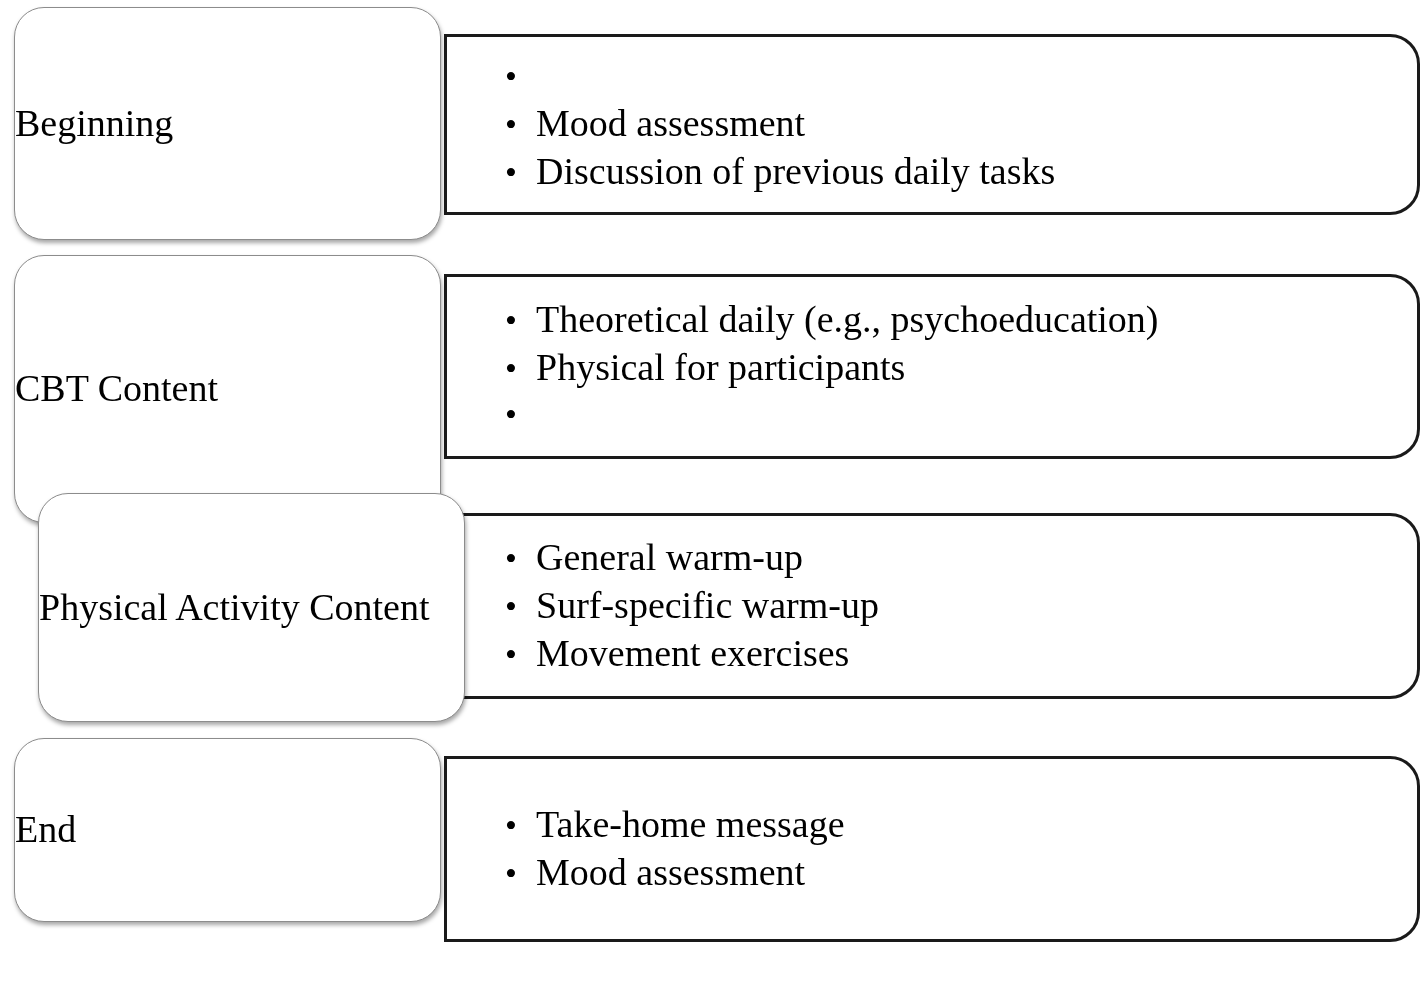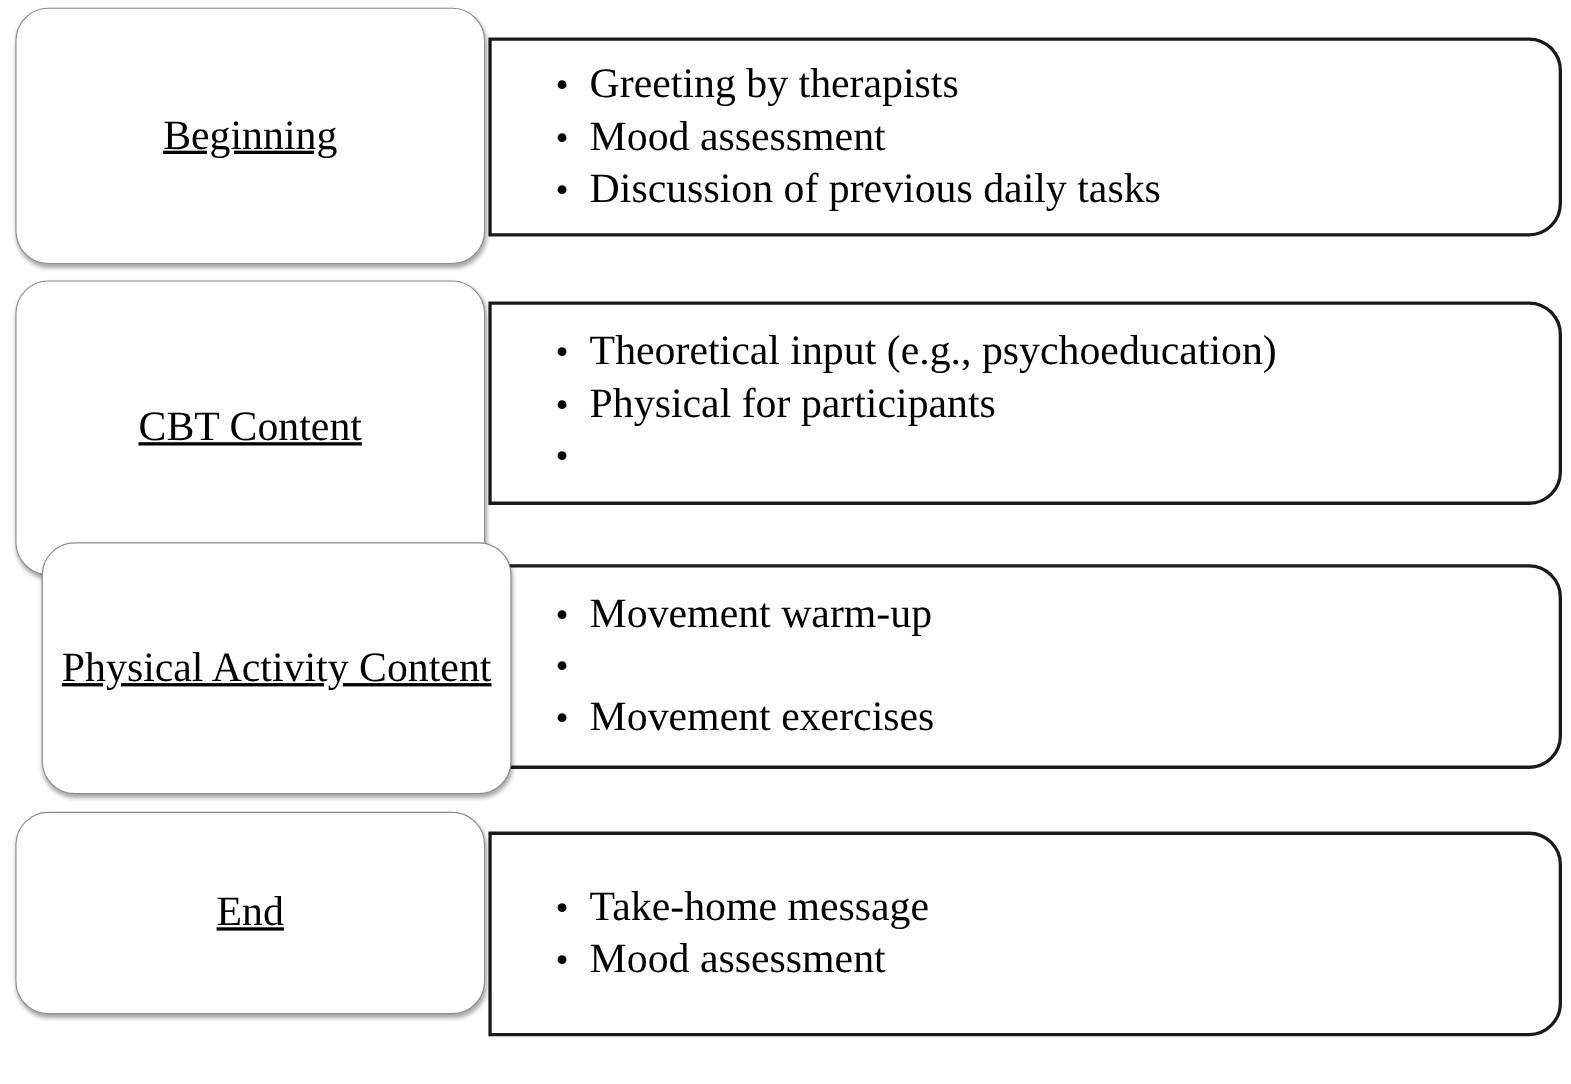--- a/index.html
+++ b/index.html
@@ -37,23 +37,22 @@
     position: absolute;
     left: 14px;
     width: 427px;
     box-sizing: border-box;
     border: 1.5px solid #8c8c8c;
     border-radius: 30px;
     background: #ffffff;
     box-shadow: 1px 3px 4px rgba(0,0,0,0.35);
     display: flex;
     align-items: center;
-    justify-content: center;
+    justify-content: flex-start;
     z-index: 2;
-    text-decoration: underline;
   }
   .stage-label {
     font-size: 38px;
     line-height: 1.1;
     text-align: center;
     white-space: nowrap;
   }
 
   .bullet-list {
     list-style: none;
@@ -84,21 +83,20 @@
   #row4 .detail-box { top: 756px; height: 186px; }
 </style>
 </head>
 <body>
 
 <div class="row" id="row1">
   <div class="detail-box">
     <ul class="bullet-list">
       <li class="bullet-item">
         <span class="bullet-marker">•</span>
-        <span class="bullet-text">Greeting by therapists</span>
       </li>
       <li class="bullet-item">
         <span class="bullet-marker">•</span>
         <span class="bullet-text">Mood assessment</span>
       </li>
       <li class="bullet-item">
         <span class="bullet-marker">•</span>
         <span class="bullet-text">Discussion of previous daily tasks</span>
       </li>
     </ul>
@@ -106,45 +104,46 @@
   <div class="stage-box">
     <div class="stage-label">Beginning</div>
   </div>
 </div>
 
 <div class="row" id="row2">
   <div class="detail-box">
     <ul class="bullet-list">
       <li class="bullet-item">
         <span class="bullet-marker">•</span>
-        <span class="bullet-text">Theoretical input (e.g., psychoeducation)</span>
+        <span class="bullet-text">Theoretical daily (e.g., psychoeducation)</span>
       </li>
       <li class="bullet-item">
         <span class="bullet-marker">•</span>
         <span class="bullet-text">Physical for participants</span>
       </li>
       <li class="bullet-item">
         <span class="bullet-marker">•</span>
       </li>
     </ul>
   </div>
   <div class="stage-box">
     <div class="stage-label">CBT Content</div>
   </div>
 </div>
 
 <div class="row" id="row3">
   <div class="detail-box">
     <ul class="bullet-list">
       <li class="bullet-item">
         <span class="bullet-marker">•</span>
-        <span class="bullet-text">Movement warm-up</span>
+        <span class="bullet-text">General warm-up</span>
       </li>
       <li class="bullet-item">
         <span class="bullet-marker">•</span>
+        <span class="bullet-text">Surf-specific warm-up</span>
       </li>
       <li class="bullet-item">
         <span class="bullet-marker">•</span>
         <span class="bullet-text">Movement exercises</span>
       </li>
     </ul>
   </div>
   <div class="stage-box">
     <div class="stage-label">Physical Activity Content</div>
   </div>

